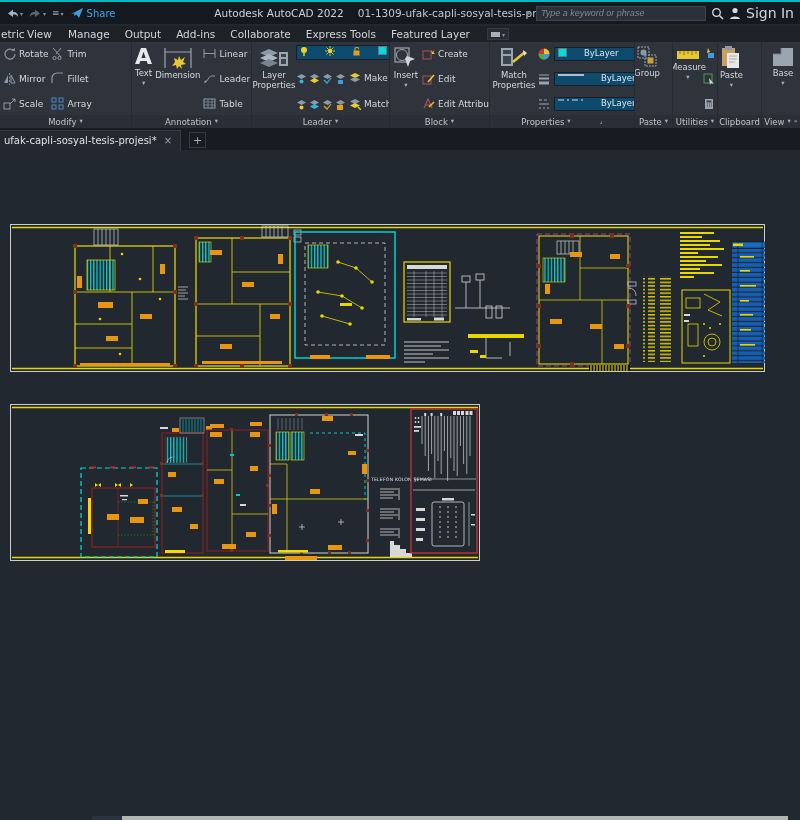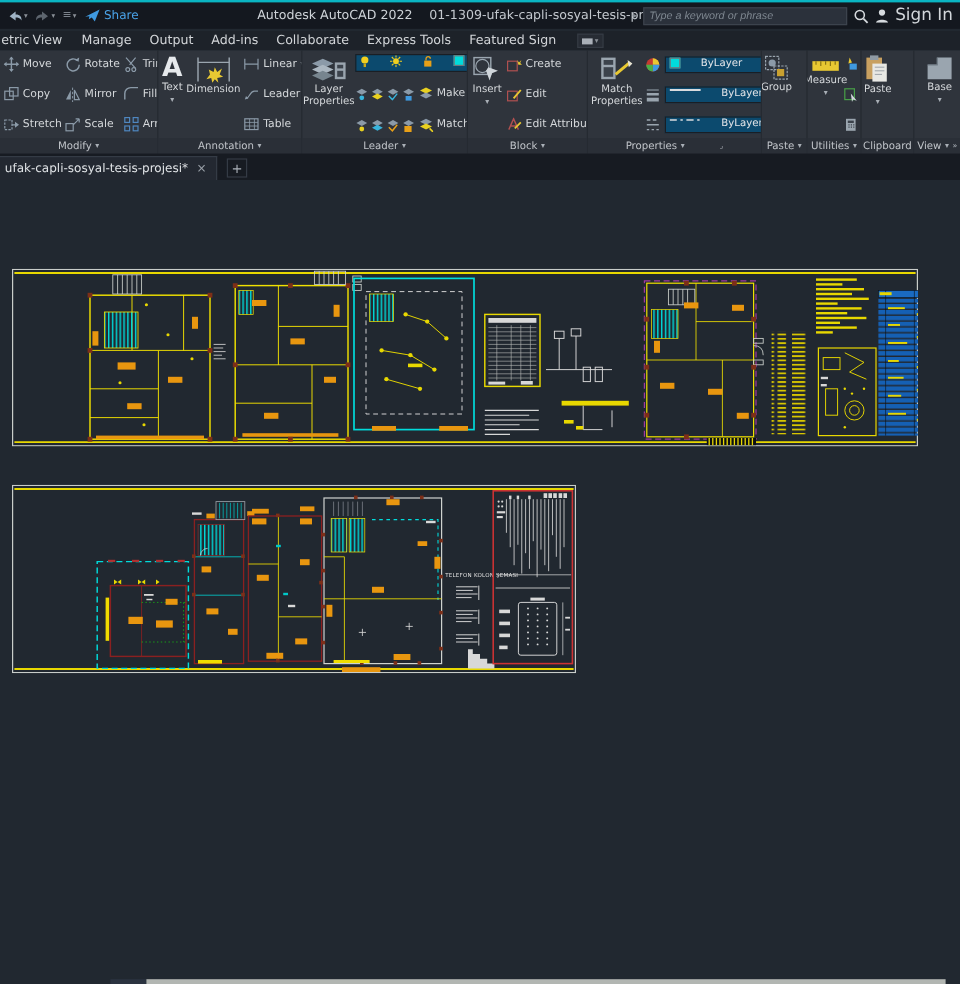--- a/index.html
+++ b/index.html
@@ -89,56 +89,33 @@
 </div>
 
 <div class="tabsrow">
   <span class="rtab" style="width:16px">etric</span>
   <span class="rtab" style="margin-left:10px">View</span>
   <span class="rtab" style="margin-left:14px">Manage</span>
   <span class="rtab" style="margin-left:13px">Output</span>
   <span class="rtab" style="margin-left:13px">Add-ins</span>
   <span class="rtab" style="margin-left:13px">Collaborate</span>
   <span class="rtab" style="margin-left:13px">Express Tools</span>
-  <span class="rtab" style="margin-left:13px">Featured Sign</span>
+  <span class="rtab" style="margin-left:13px">Featured Layer</span>
   <span class="rtab-toggle">
     <svg width="9" height="7">
         <rect x="0" y="1" width="9" height="5" fill="#aab0b8"></rect>
       </svg>
     <span class="qcaret">▾</span>
   </span>
 </div>
 
 <div class="ribbon">
 
   <div class="panel" style="width:132px">
     <div class="pbody">
-      <div class="vcol">
-        <span class="rsm">
-            <svg class="mi" width="13" height="13">
-              <path d="M6.5 1v11M1 6.5h11" stroke="#8b9aa8" stroke-width="1.2"></path>
-              <path d="M6.5 0l2 2.5h-4zM6.5 13l2-2.5h-4zM0 6.5l2.5-2v4zM13 6.5l-2.5-2v4z" fill="#8b9aa8"></path>
-            </svg>
-            <span>Move</span>
-          </span>
-        <span class="rsm">
-            <svg class="mi" width="13" height="13">
-              <rect x="1" y="4" width="7" height="7" fill="none" stroke="#8b9aa8"></rect>
-              <rect x="5" y="1" width="7" height="7" fill="none" stroke="#8b9aa8"></rect>
-            </svg>
-            <span>Copy</span>
-          </span>
-        <span class="rsm">
-            <svg class="mi" width="13" height="13">
-              <rect x="1" y="3" width="6" height="8" fill="none" stroke="#8b9aa8" stroke-dasharray="2,1"></rect>
-              <path d="M7 7h5M12 7l-2-1.5v3z" fill="#8b9aa8" stroke="#8b9aa8"></path>
-            </svg>
-            <span>Stretch</span>
-          </span>
-      </div>
       <div class="vcol">
         <span class="rsm">
             <svg class="mi" width="13" height="13">
               <path d="M10.5 3.5 A5 5 0 1 0 12 7" fill="none" stroke="#8b9aa8" stroke-width="1.2"></path>
               <path d="M12 1l-.5 3.5L8.5 3z" fill="#8b9aa8"></path>
             </svg>
             <span>Rotate</span>
           </span>
         <span class="rsm">
             <svg class="mi" width="13" height="13">

